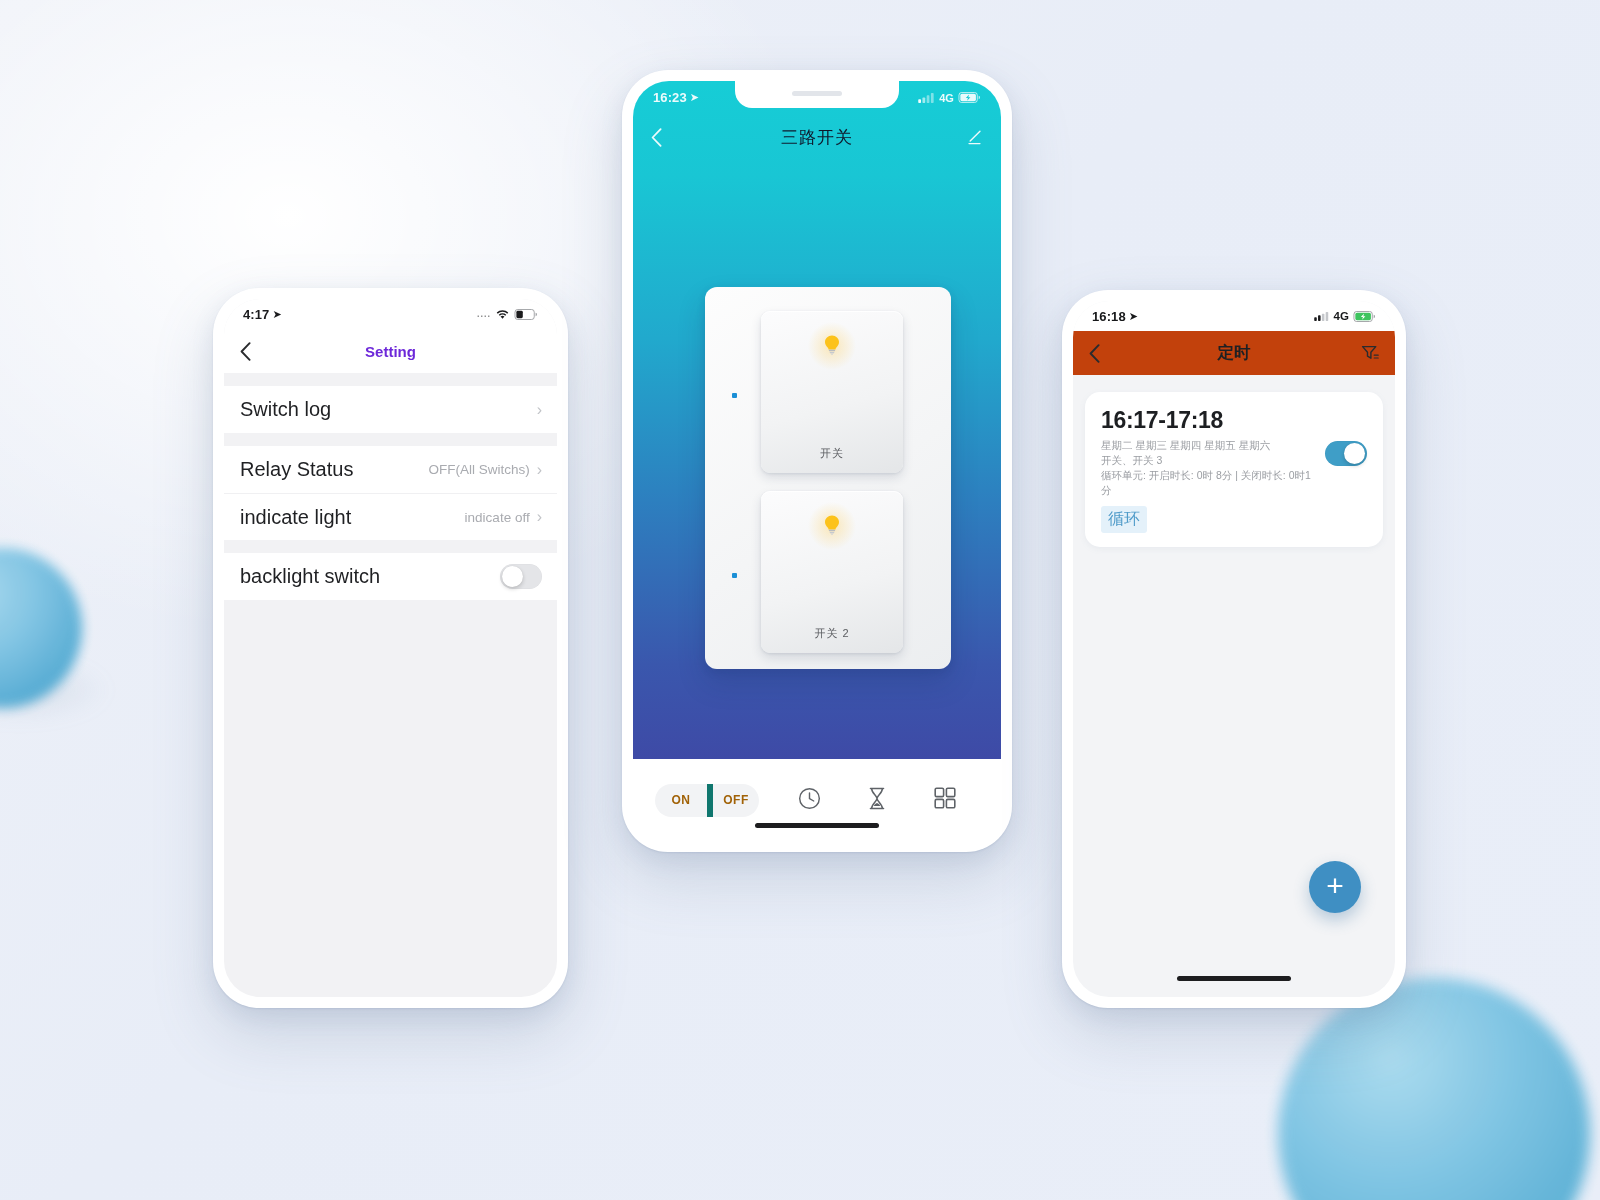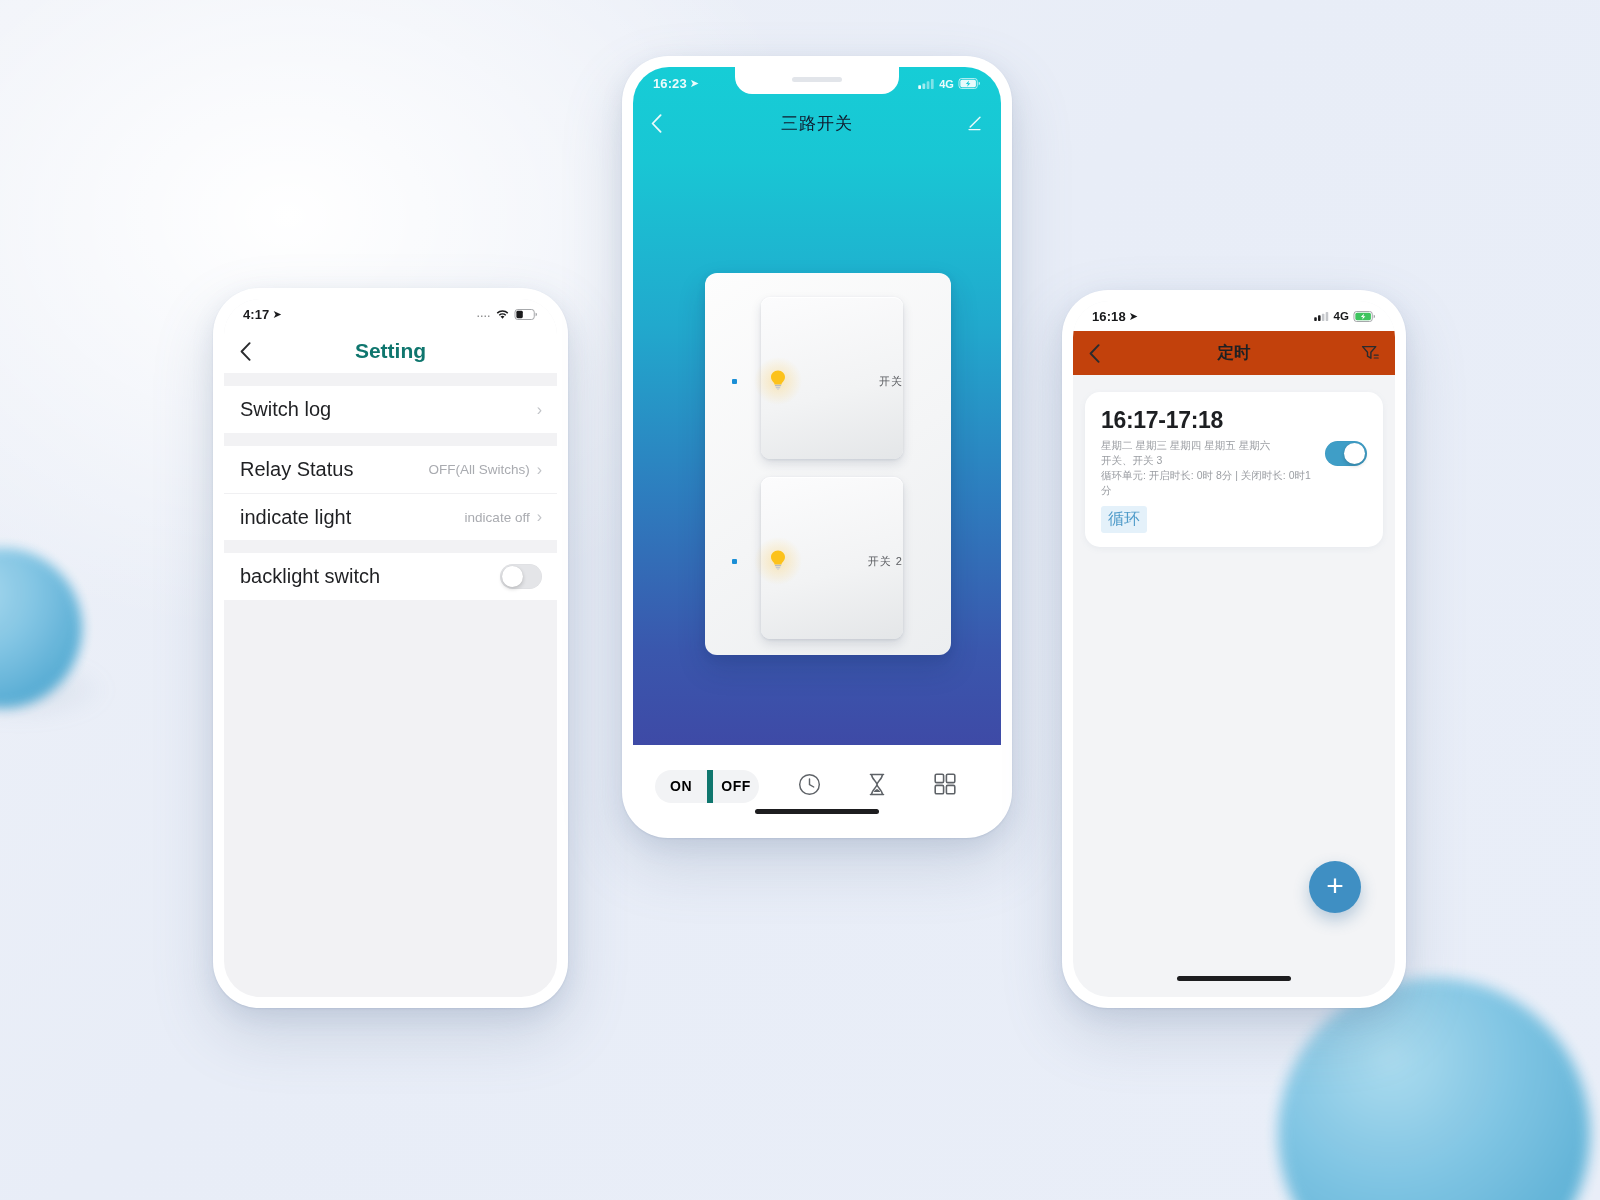--- a/index.html
+++ b/index.html
@@ -82,21 +82,21 @@
   }
   .navtitle { font-size: 17px; font-weight: 600; }
   .navicon { width: 26px; display:flex; align-items:center; }
 
   
   #phone-setting { left: 213px; top: 288px; width: 355px; height: 720px; }
   #phone-setting .bezel { background: #f2f2f4; }
   #phone-setting .notch { width: 150px; height: 24px; }
   #phone-setting .statusbar { height: 30px; padding: 0 19px 0 19px; color: #1b1b1d; }
   #phone-setting .navbar { height: 44px; background:#fff; padding: 0 16px; }
-  #phone-setting .navtitle { color:#0f766e; font-size: 21px; }
+  #phone-setting .navtitle { color:#6d28d9; font-size: 15px; }
   .list-group { background: #ffffff; }
   .spacer { height: 13px; background: #f2f2f4; }
   .row {
     display: flex; align-items: center; justify-content: space-between;
     height: 47px; padding: 0 15px 0 16px; background: #fff;
   }
   .row + .row { border-top: 1px solid #f0f0f2; }
   .row-label { font-size: 20px; color: #1f2023; }
   .row-right { display:flex; align-items:center; gap: 7px; }
   .row-value { font-size: 13.5px; color: #a9abb0; }
@@ -108,21 +108,21 @@
   }
   .toggle .knob {
     position:absolute; top: 2px; left: 2px; width: 21px; height: 21px;
     border-radius: 50%; background: #fff;
     box-shadow: 0 2px 4px rgba(0,0,0,.18), 0 0 1px rgba(0,0,0,.12);
   }
   .toggle.on { background: #3f9ec7; }
   .toggle.on .knob { left: auto; right: 2px; }
 
   
-  #phone-device { left: 622px; top: 56px; width: 390px; height: 782px; }
+  #phone-device { left: 622px; top: 70px; width: 390px; height: 782px; }
   #phone-device .bezel { background: #fff; }
   #phone-device .notch { width: 164px; height: 27px; }
   #phone-device .screen-grad {
     position:absolute; left:0; right:0; top:0; height: 678px;
     background: linear-gradient(180deg, #16cdd6 0%, #19c6d4 14%, #21a9cd 38%, #2d7fbf 62%, #3a57ad 86%, #3e4aa6 100%);
   }
   #phone-device .statusbar { height: 33px; padding: 0 20px; color: rgba(255,255,255,.92); }
   #phone-device .navbar { height: 46px; padding: 0 18px; }
   #phone-device .navtitle { color: #0f172a; font-size: 17px; font-weight: 500; letter-spacing: 1px;}
   
@@ -131,21 +131,21 @@
     background: linear-gradient(145deg, #fdfdfd 0%, #f4f5f6 55%, #eceef0 100%);
     border-radius: 12px;
     box-shadow: 0 14px 28px rgba(20,40,90,.18), 0 3px 8px rgba(20,40,90,.12);
   }
   .sw-btn {
     position:absolute; left: 56px; width: 142px; height: 162px;
     background: linear-gradient(165deg, #fcfcfd 0%, #f2f3f4 58%, #e4e6e8 100%);
     border-radius: 9px;
     box-shadow: 0 5px 11px rgba(30,50,80,.13), 0 1px 3px rgba(30,50,80,.10),
                 inset 0 1px 0 rgba(255,255,255,.85);
-    display:flex; flex-direction:row; align-items:center; justify-content:space-between;
+    display:flex; flex-direction:column; align-items:center; justify-content:space-between;
     padding: 18px 0 12px;
   }
   .sw-btn.b1 { top: 24px; }
   .sw-btn.b2 { top: 204px; }
   .bulb { position: relative; width: 34px; height: 34px; }
   .bulb .glow {
     position:absolute; left:-8px; top:-8px; width:50px; height:50px; border-radius:50%;
     background: radial-gradient(circle, rgba(255,198,62,.34) 0%, rgba(255,198,62,0) 68%);
   }
   .sw-label { font-size: 11px; color: #5b5d61; letter-spacing: 1px; }
@@ -158,21 +158,21 @@
   
   .devbar {
     position:absolute; left:0; right:0; bottom:0; height: 82px; background:#fff;
     display:flex; align-items:center; padding: 0 22px; gap: 0;
   }
   .seg {
     display:flex; background:#f2f3f5; border-radius: 17px; overflow:hidden; margin-right: 16px;
   }
   .seg-btn {
     width: 52px; height: 33px; display:flex; align-items:center; justify-content:center;
-    font-size: 14px; font-weight: 700; color:#000000; letter-spacing: .5px;
+    font-size: 12px; font-weight: 700; color:#a16207; letter-spacing: .5px;
     font-family: "Liberation Sans", sans-serif;
   }
   .seg-btn + .seg-btn { border-left: 6px solid #0f766e; }
   .devbar-icons { display:flex; flex:1; justify-content: space-around; align-items:center; }
   .home-bar {
     position:absolute; bottom: 13px; left:50%; transform: translateX(-50%);
     width: 124px; height: 5px; border-radius: 3px; background:#1d1d1f;
   }
 
   

